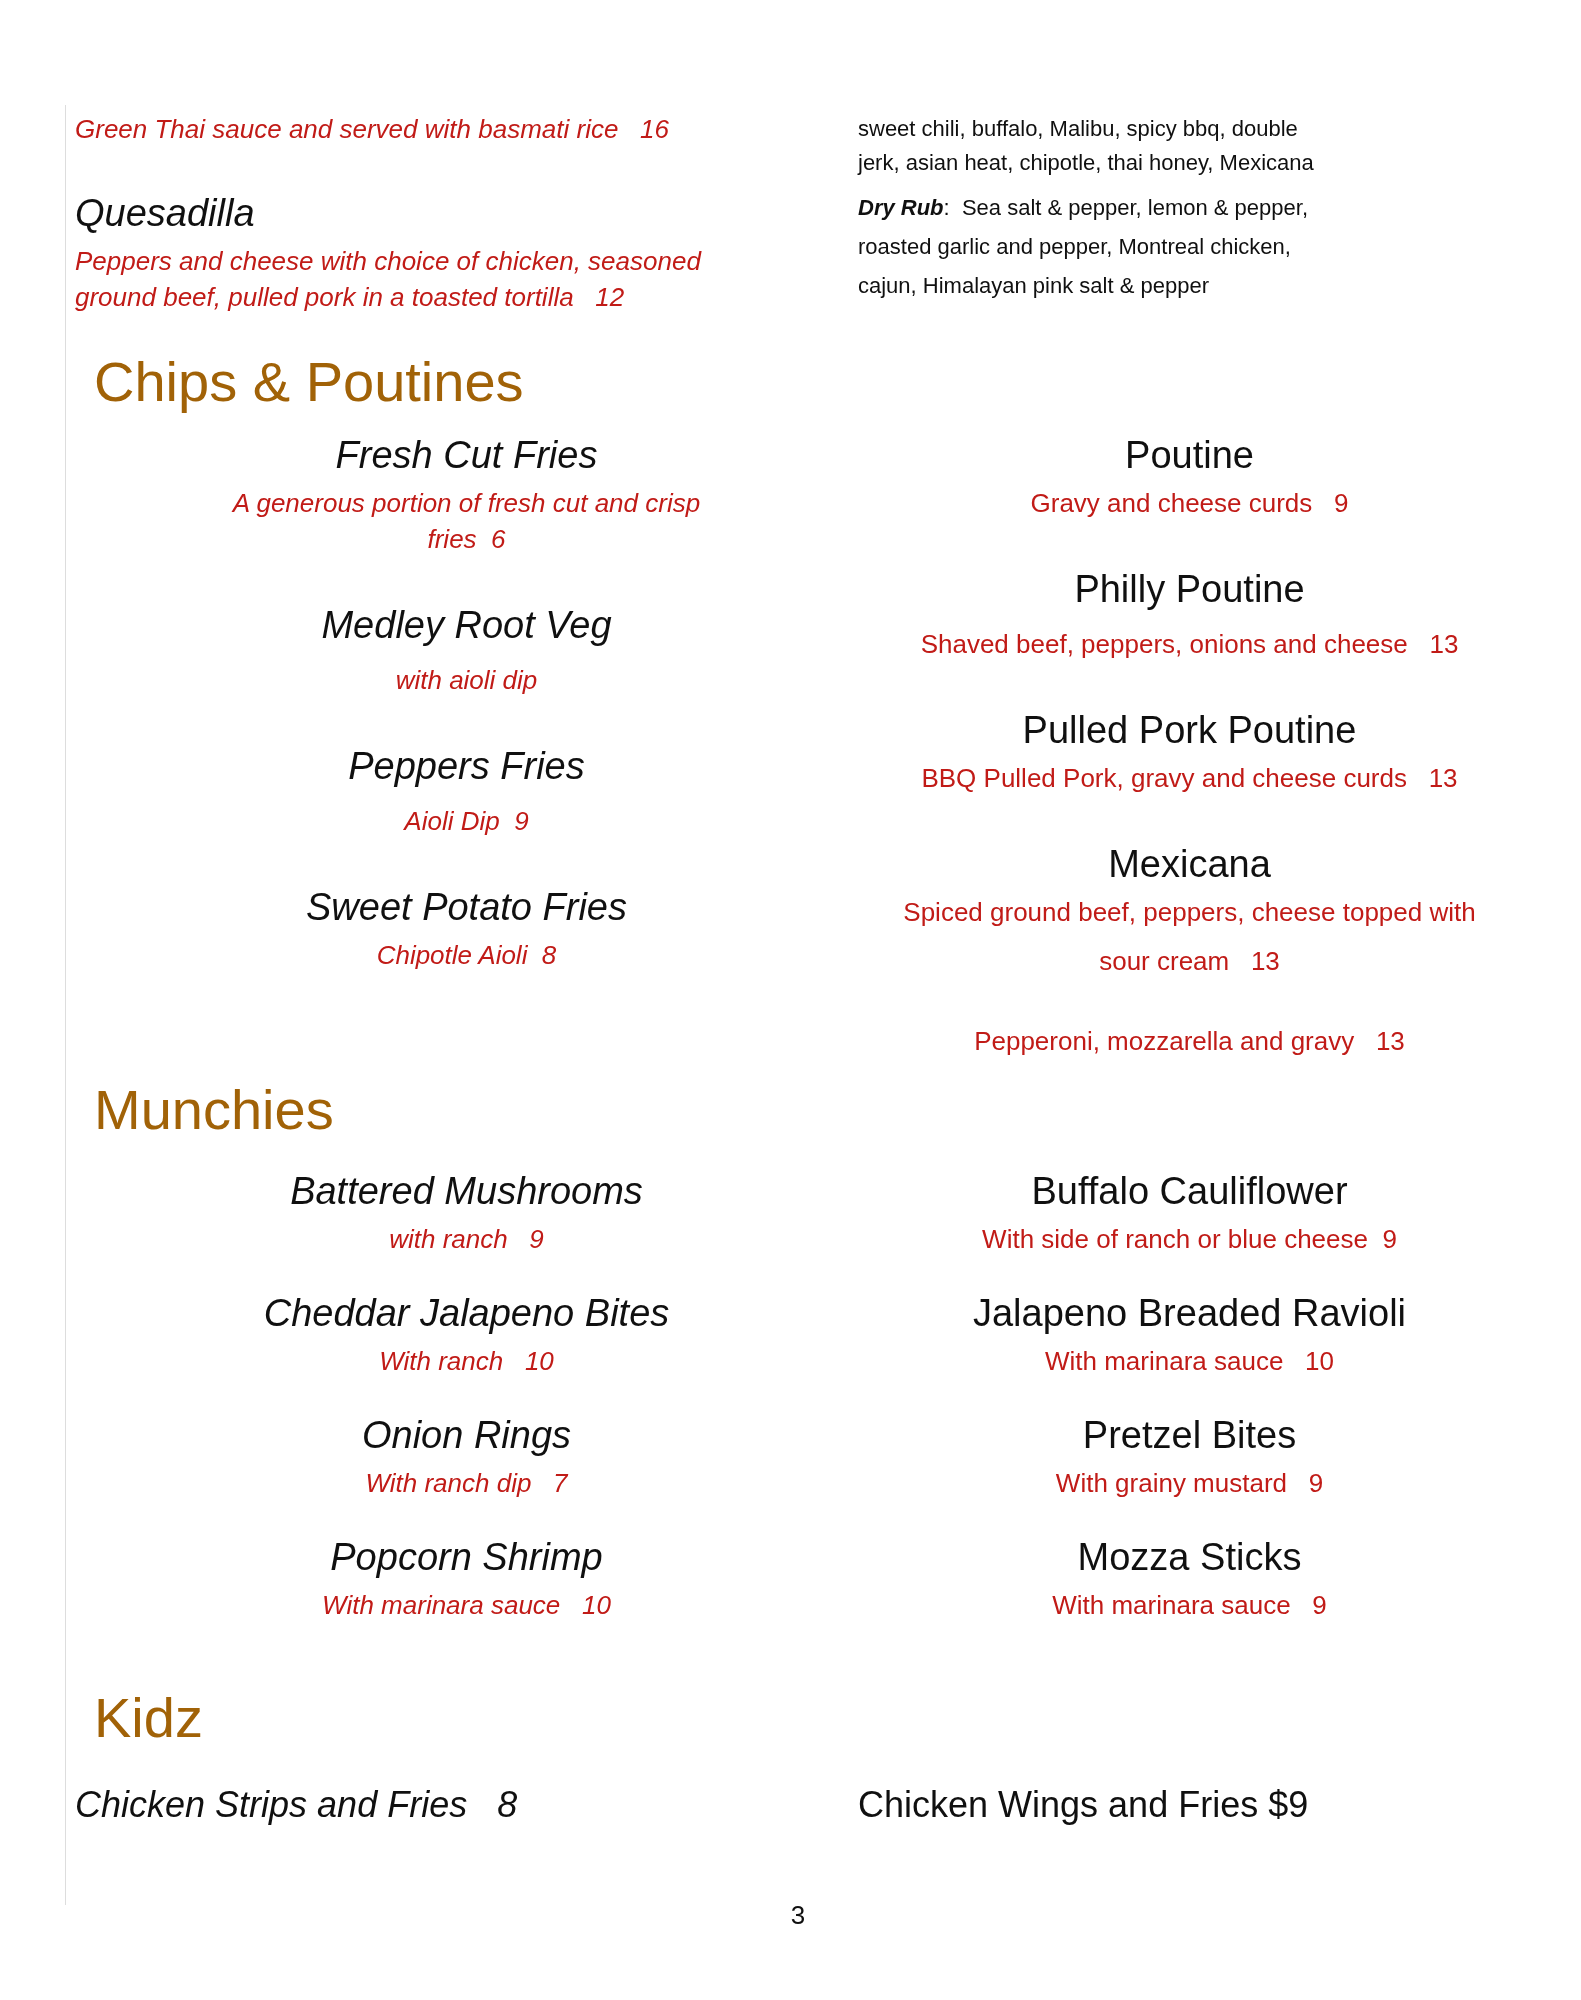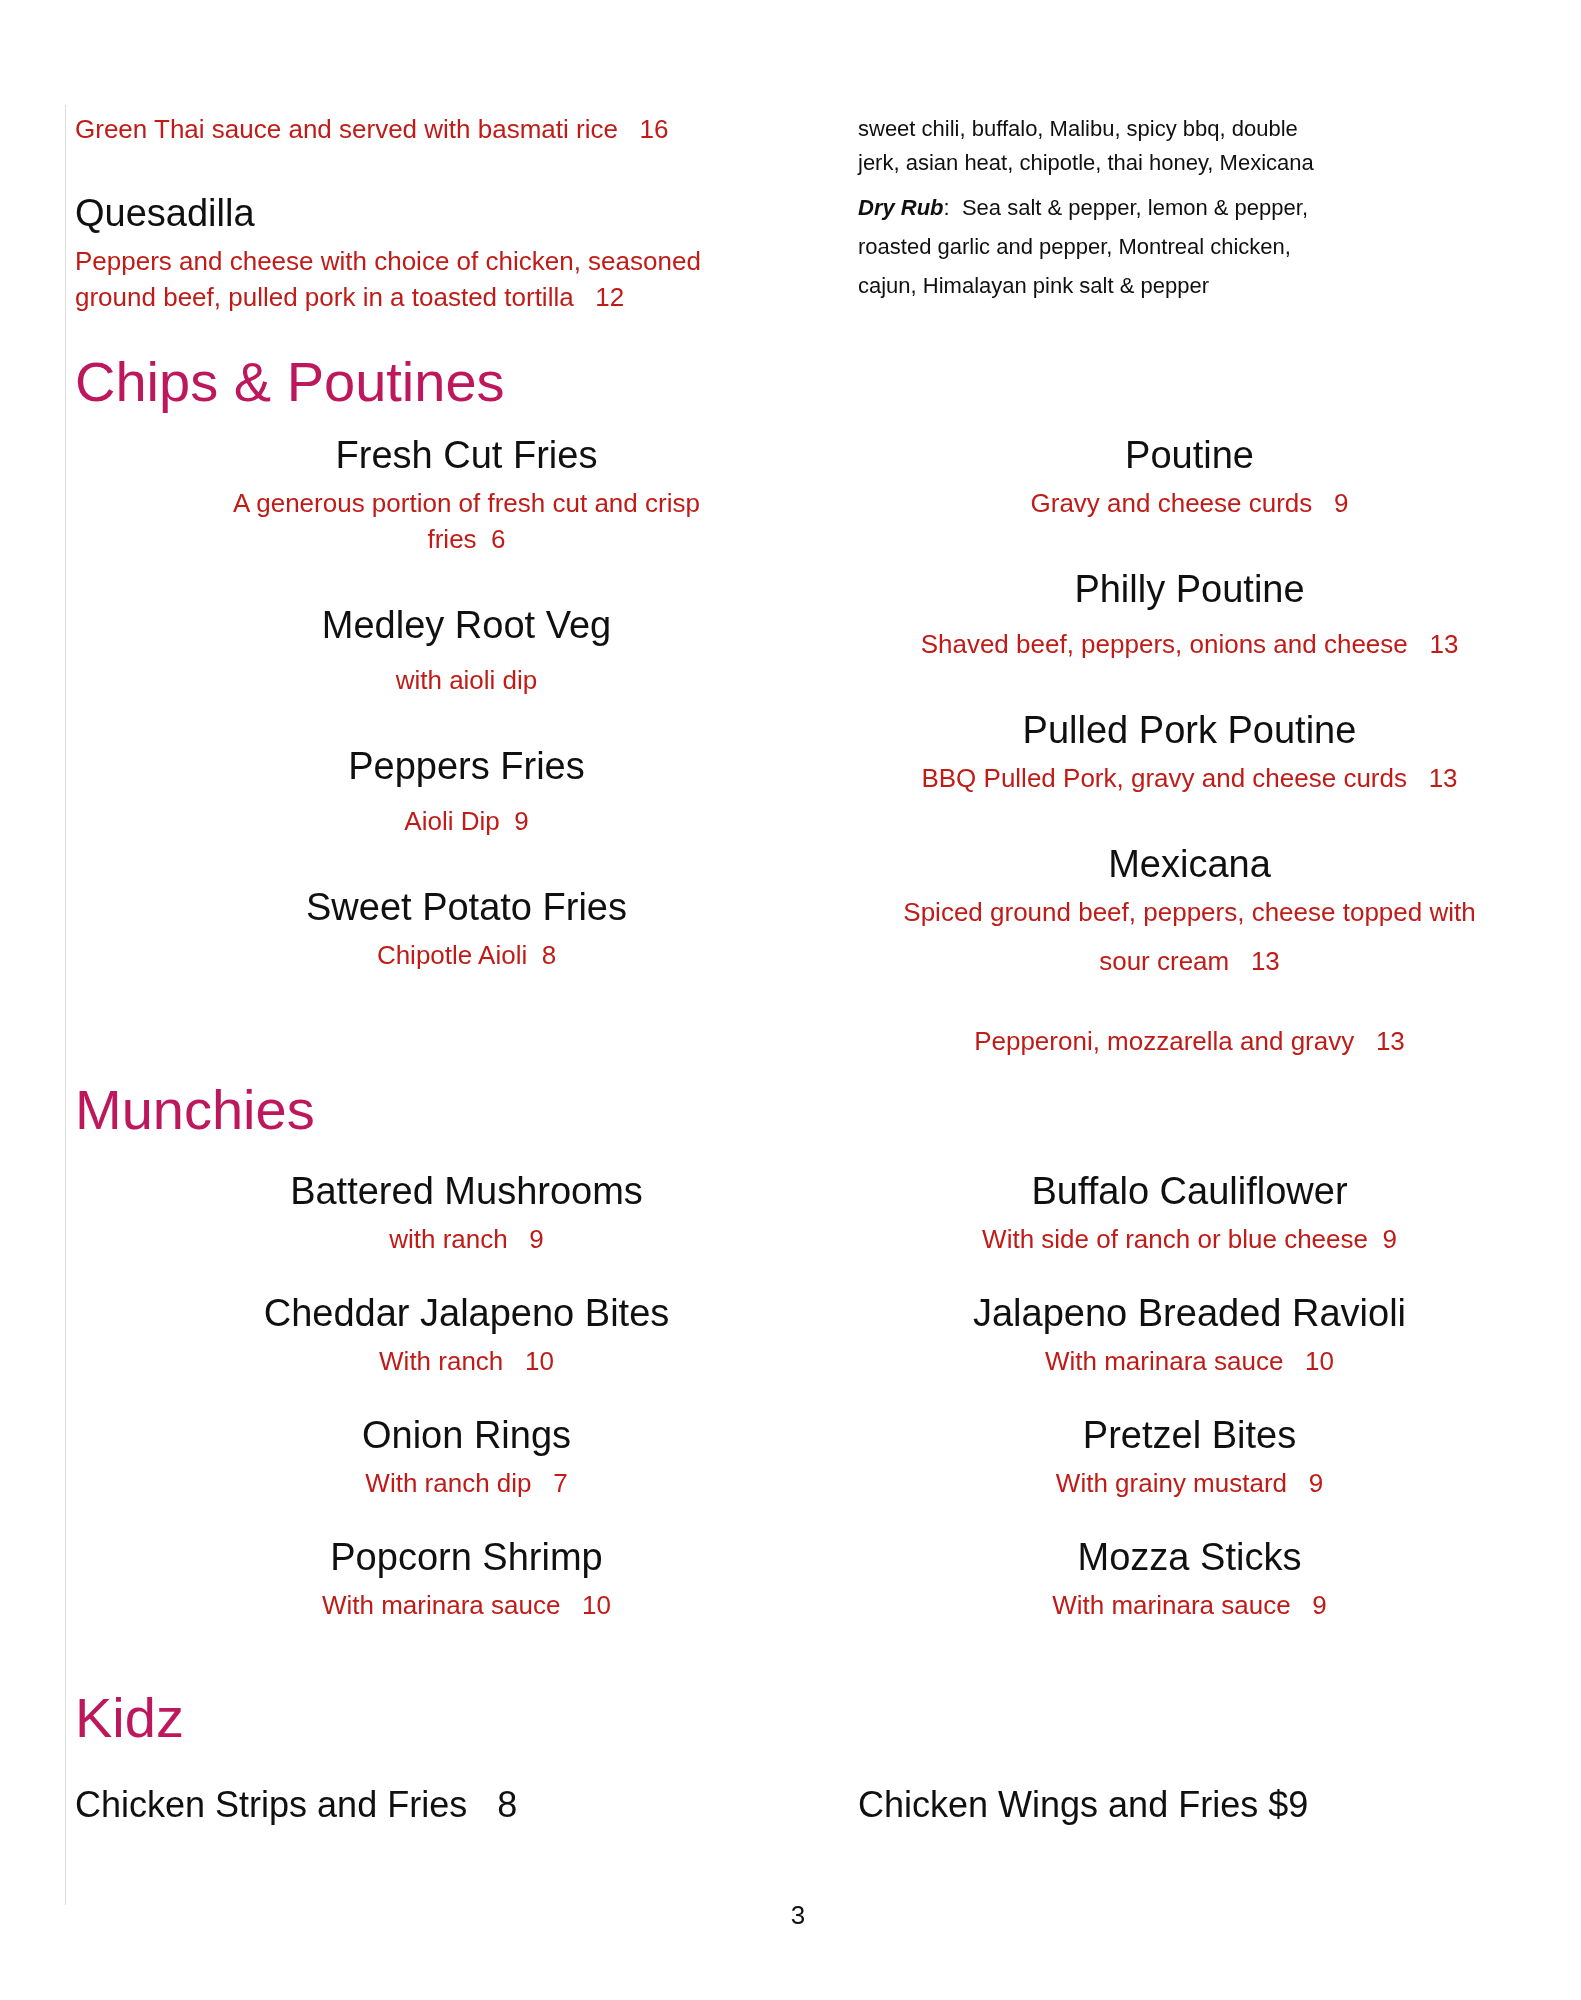--- a/index.html
+++ b/index.html
@@ -18,21 +18,21 @@
     position: absolute;
     left: 65px;
     top: 105px;
     width: 1px;
     height: 1800px;
     background: #dddddd;
   }
   p, h1, h3 { margin: 0; padding: 0; font-weight: 400; }
 
   .row { display: flex; }
-  .col-left  { flex: 0 0 783px; }
+  .col-left  { flex: 0 0 783px; font-style: italic; }
   .col-right { flex: 1 1 auto; }
 
   
   .desc {
     color: #c11b17;
     font-size: 26px;
     line-height: 34px;
     white-space: pre-wrap;
   }
   .desc.wrap { margin-top: 2px; }
@@ -52,24 +52,25 @@
   .item-name {
     color: #101010;
     font-size: 38px;
     line-height: 46px;
     margin-bottom: 8px;
     white-space: pre-wrap;
   }
   .quesadilla-name { margin-top: 44px; }
 
   .section-title {
-    color: #be185d;
+    color: #a16207;
     font-size: 56px;
     line-height: 64px;
     white-space: pre-wrap;
+    margin-left: 19px;
   }
   .chips-title    { margin-top: 36px; }
   .munchies-title { margin-top: 20px; }
   .kidz-title     { margin-top: 64px; }
 
   .section-items { margin-top: 18px; text-align: center; }
   .munchies-items { margin-top: 26px; }
 
   .menu-item { margin-bottom: 46px; }
   .munchies-items .menu-item { margin-bottom: 34px; }

